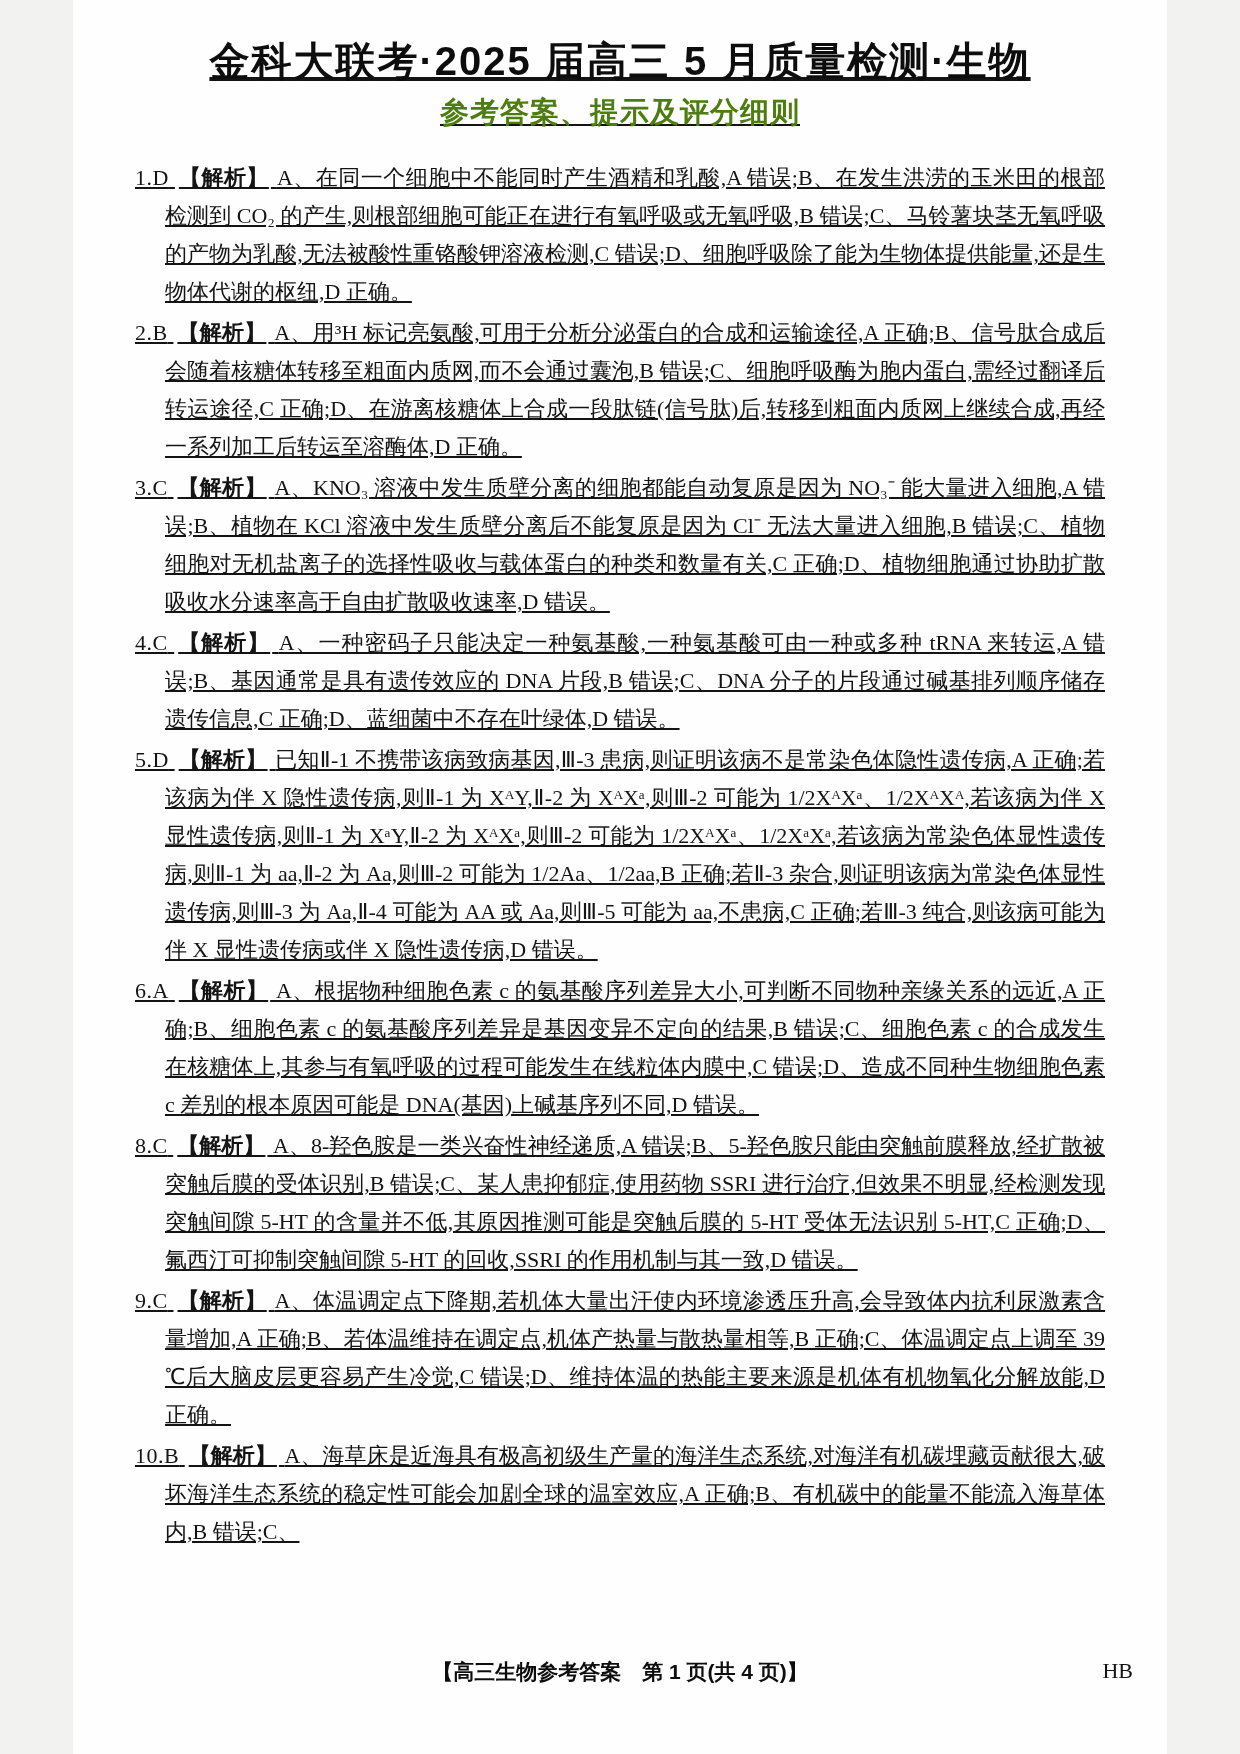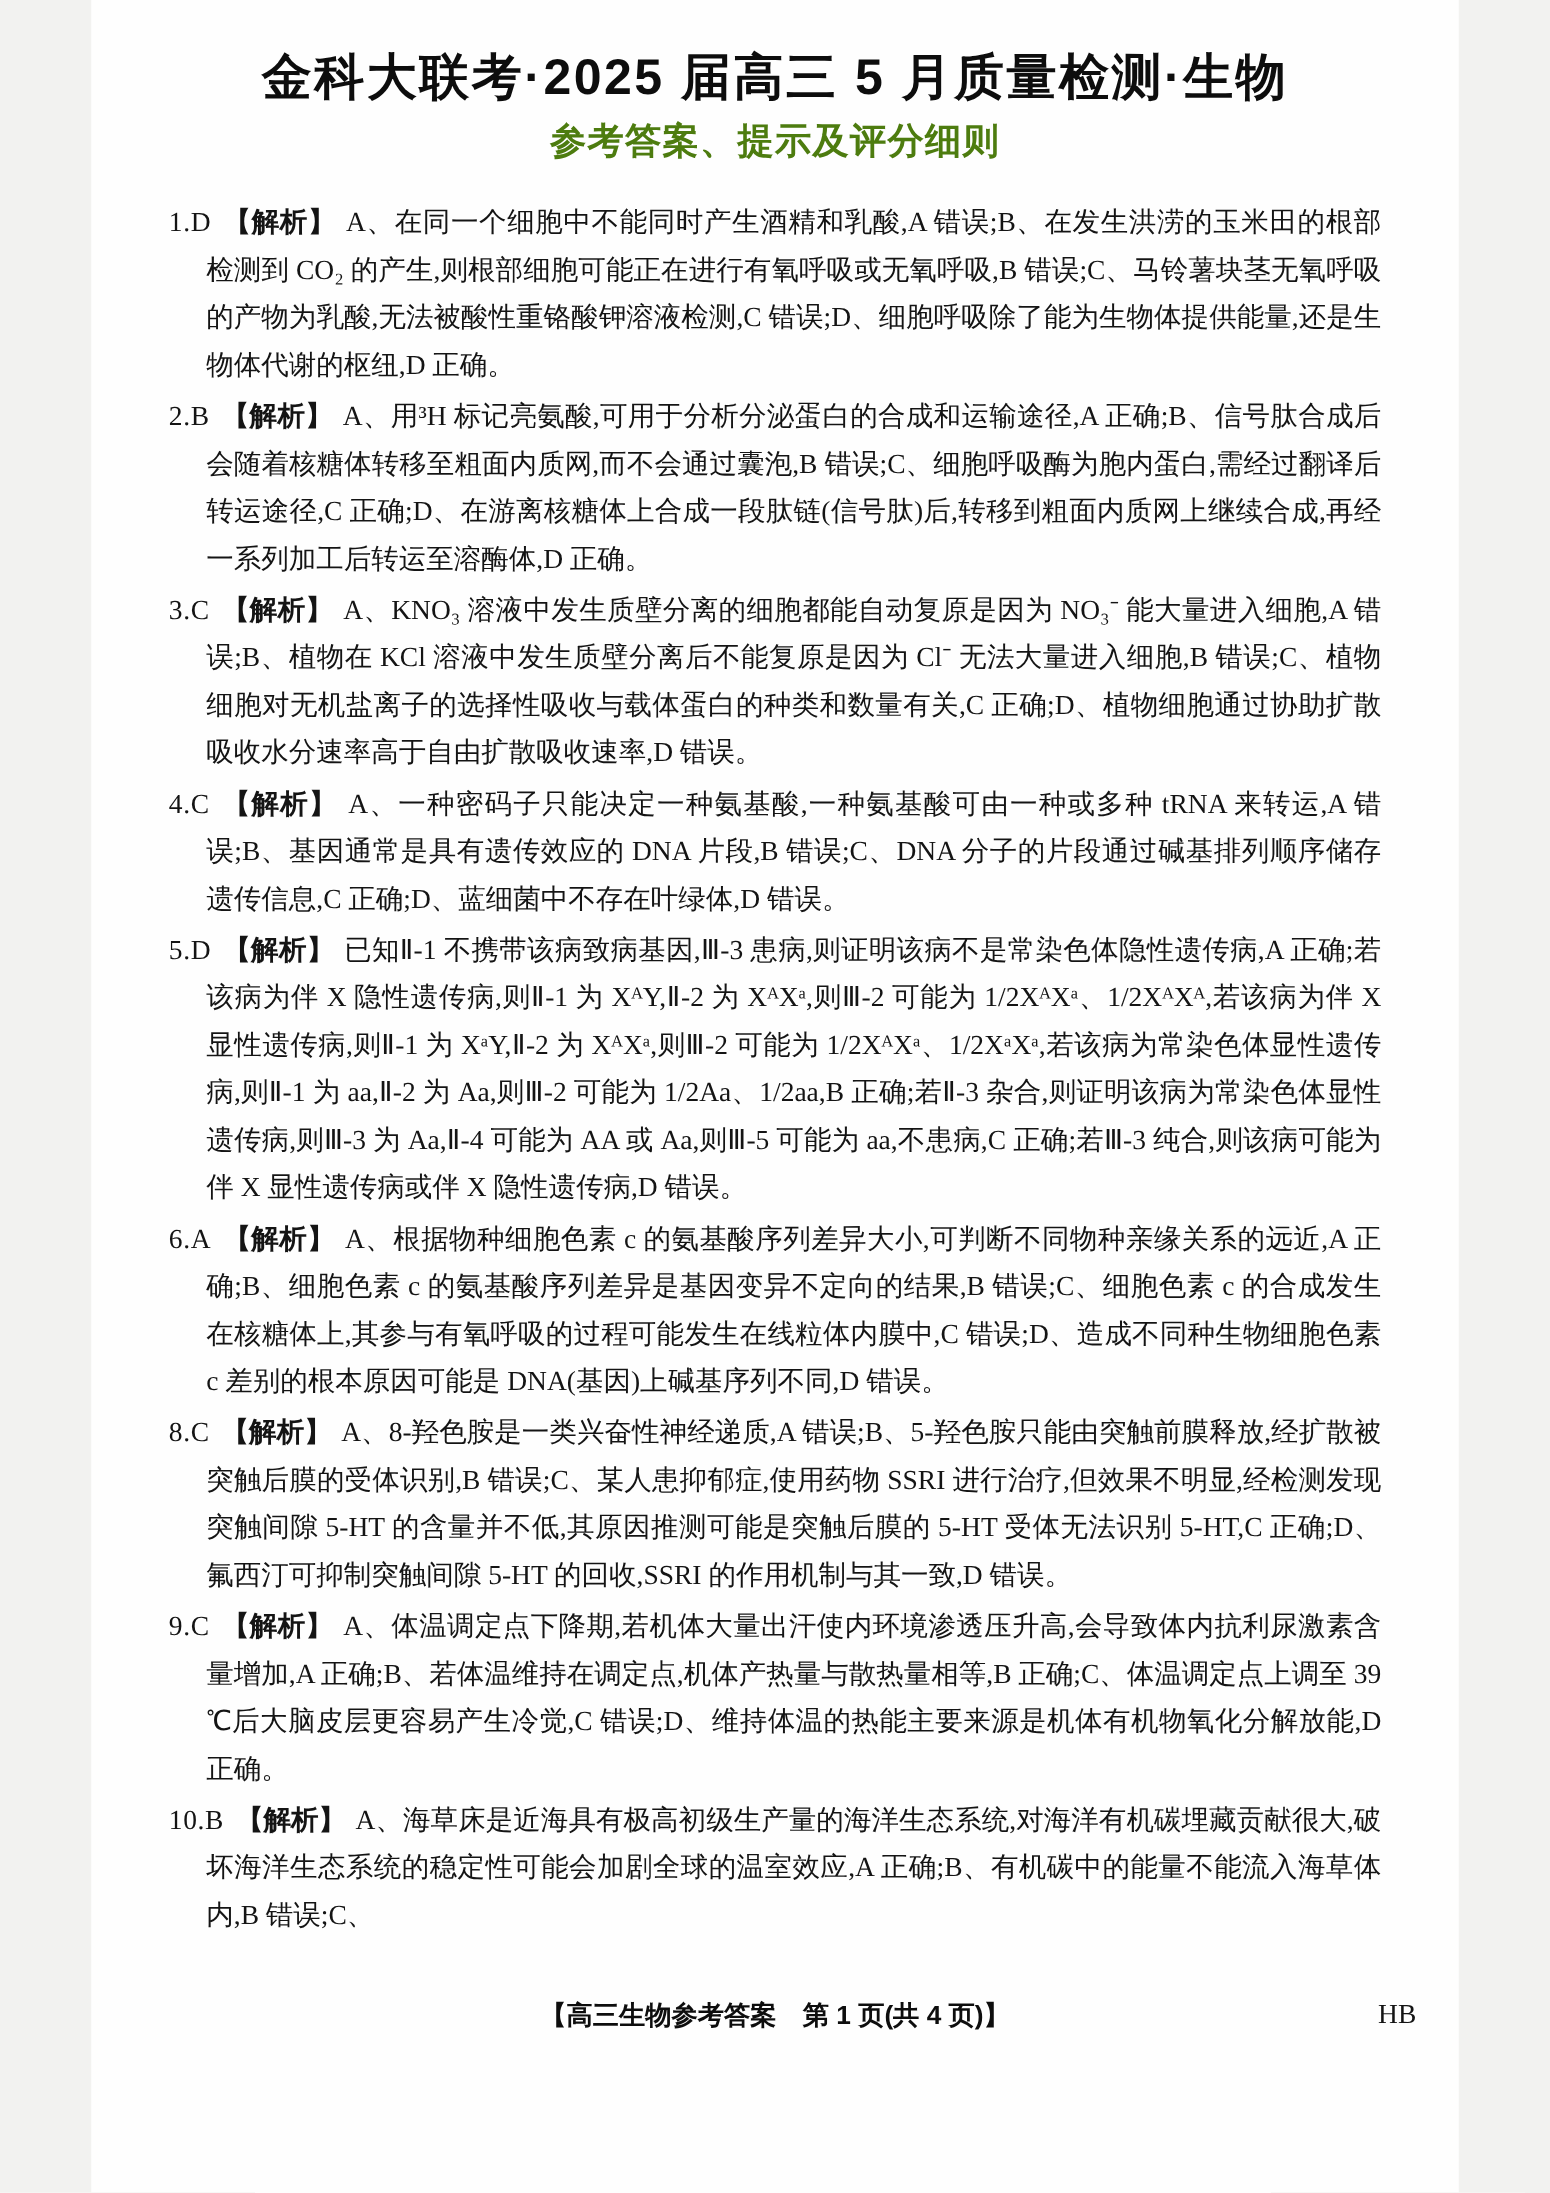--- a/index.html
+++ b/index.html
@@ -11,20 +11,21 @@
     position: relative;
     width: 1094px;
     height: 1754px;
     margin: 0 auto;
     background: #fefefe;
     color: #141414;
     font-family: "Liberation Serif", serif;
     overflow: hidden;
     box-sizing: border-box;
     padding: 26px 62px 0 62px;
+    text-decoration: underline;
   }
   .doc-title {
     margin: 8px 0 4px 0;
     text-align: center;
     font-family: "Liberation Sans", sans-serif;
     font-weight: 900;
     font-size: 40px;
     letter-spacing: 2px;
     color: #0d0d0d;
   }
@@ -53,21 +54,21 @@
   }
   .item .label {
     font-family: "Liberation Sans", sans-serif;
     font-weight: 900;
     padding: 0 2px 0 4px;
   }
   .footer {
     position: absolute;
     left: 62px;
     right: 62px;
-    top: 1598px;
+    top: 1658px;
     height: 40px;
     font-size: 21px;
   }
   .footer .center {
     display: block;
     text-align: center;
     font-family: "Liberation Sans", sans-serif;
     font-weight: 900;
     color: #0d0d0d;
   }

